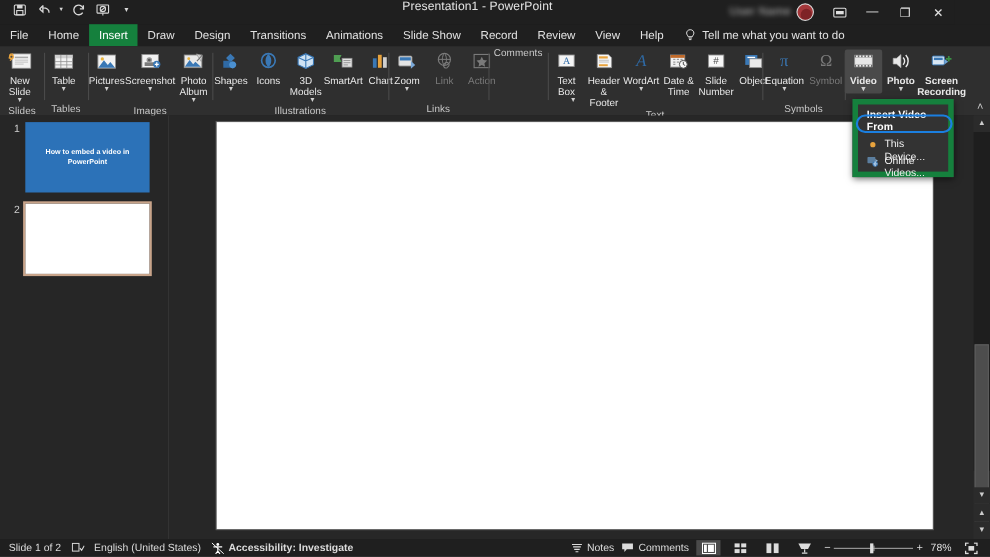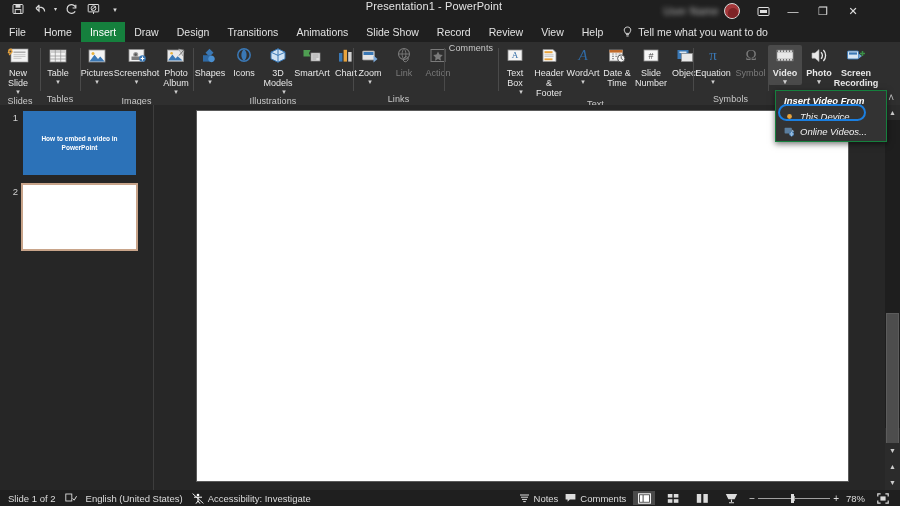--- a/index.html
+++ b/index.html
@@ -89,23 +89,23 @@
   .ritem.active { background: #4a4a4a; border-radius: 2px; }
   .ritem .ico { height: 22px; display: flex; align-items: center; justify-content: center; }
   .ritem .lbl { white-space: pre-line; }
   .ritem .caret { font-size: 7px; line-height: 7px; color: #d0d0d0; }
   .ribbon-collapse {
     position: absolute; right: 6px; bottom: 2px; font-size: 10px; color: #c8c8c8;
   }
 
   
   .dropdown {
-    position: absolute; left: 775px; top: 90px; width: 112px;
-    background: #333333; border: 1px solid #15803d; z-index: 50;
-    box-shadow: 0 2px 6px rgba(0,0,0,.55); padding: 1px 0 2px; font-style: italic;
+    position: absolute; left: 775px; top: 90px; width: 92px;
+    background: #333333; border: 5px solid #15803d; z-index: 50;
+    box-shadow: 0 2px 6px rgba(0,0,0,.55); padding: 1px 0 2px;
   }
   .dd-header {
     font-size: 9.5px; font-weight: bold; color: #ffffff;
     padding: 3px 6px 3px 8px;
   }
   .dd-item {
     display: flex; gap: 5px; padding: 2px 6px 2px 8px;
     font-size: 9.5px; color: #f0f0f0; position: relative; height: 15px;
   }
   .dd-item .dd-ico { width: 11px; height: 11px; display: flex; align-items: center; justify-content: center; }
@@ -647,21 +647,21 @@
       </span>
       <span class="sb-item">English (United States)</span>
       <span class="sb-item">
         <span style="display:inline-flex;">
           <svg width="12" height="11" viewBox="0 0 12 11">
               <circle cx="6" cy="2" r="1.3" fill="#ffffff"></circle>
               <path d="M2 4.2 h8 M6 4 v4 M6 8 l-2 2.6 M6 8 l2 2.6" stroke="#ffffff" stroke-width="1" fill="none"></path>
               <path d="M0.6 0.6 L11.4 10.4" stroke="#ffffff" stroke-width="0.9"></path>
             </svg>
         </span>
-        <span style="font-weight:normal;">Accessibility: Investigate</span>
+        <span style="font-weight:bold;">Accessibility: Investigate</span>
       </span>
     </div>
     <div class="sb-right">
       <span class="sb-item">
         <span style="display:inline-flex;">
           <svg width="11" height="10" viewBox="0 0 11 10">
               <path d="M1 2 h9 M2 4.2 h7 M3 6.4 h5 M4.2 8.6 h2.6" stroke="#dcdcdc" stroke-width="1"></path>
             </svg>
         </span>
         <span>Notes</span>

